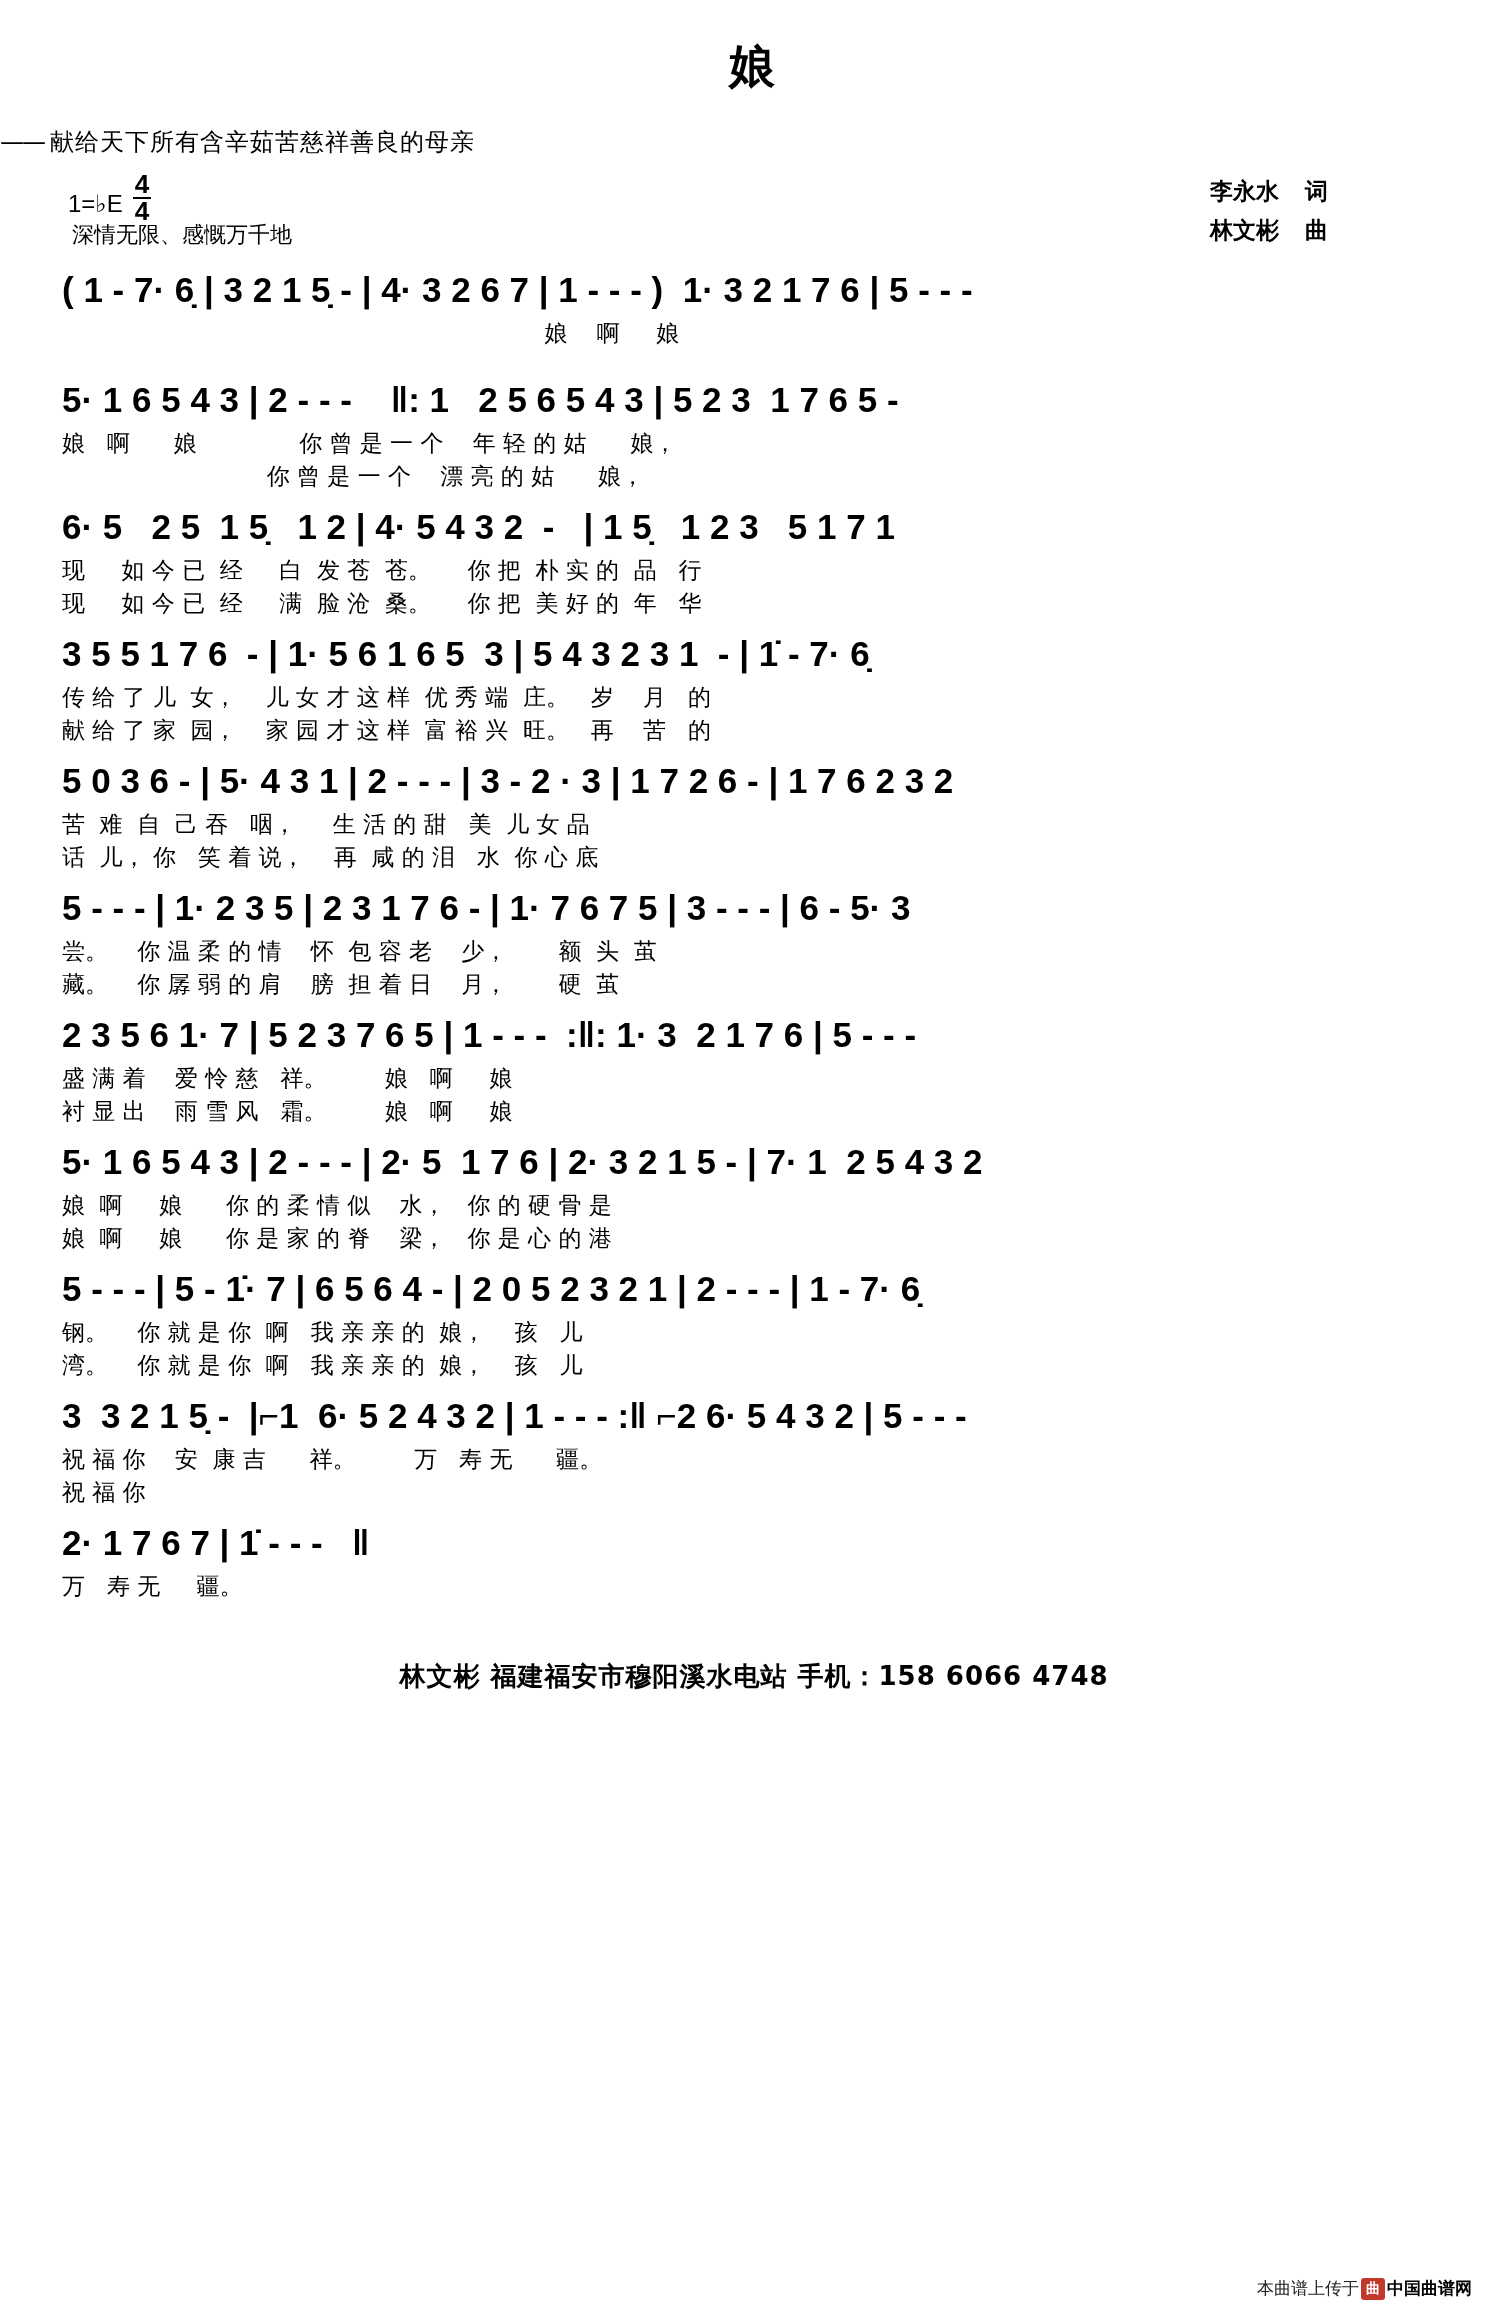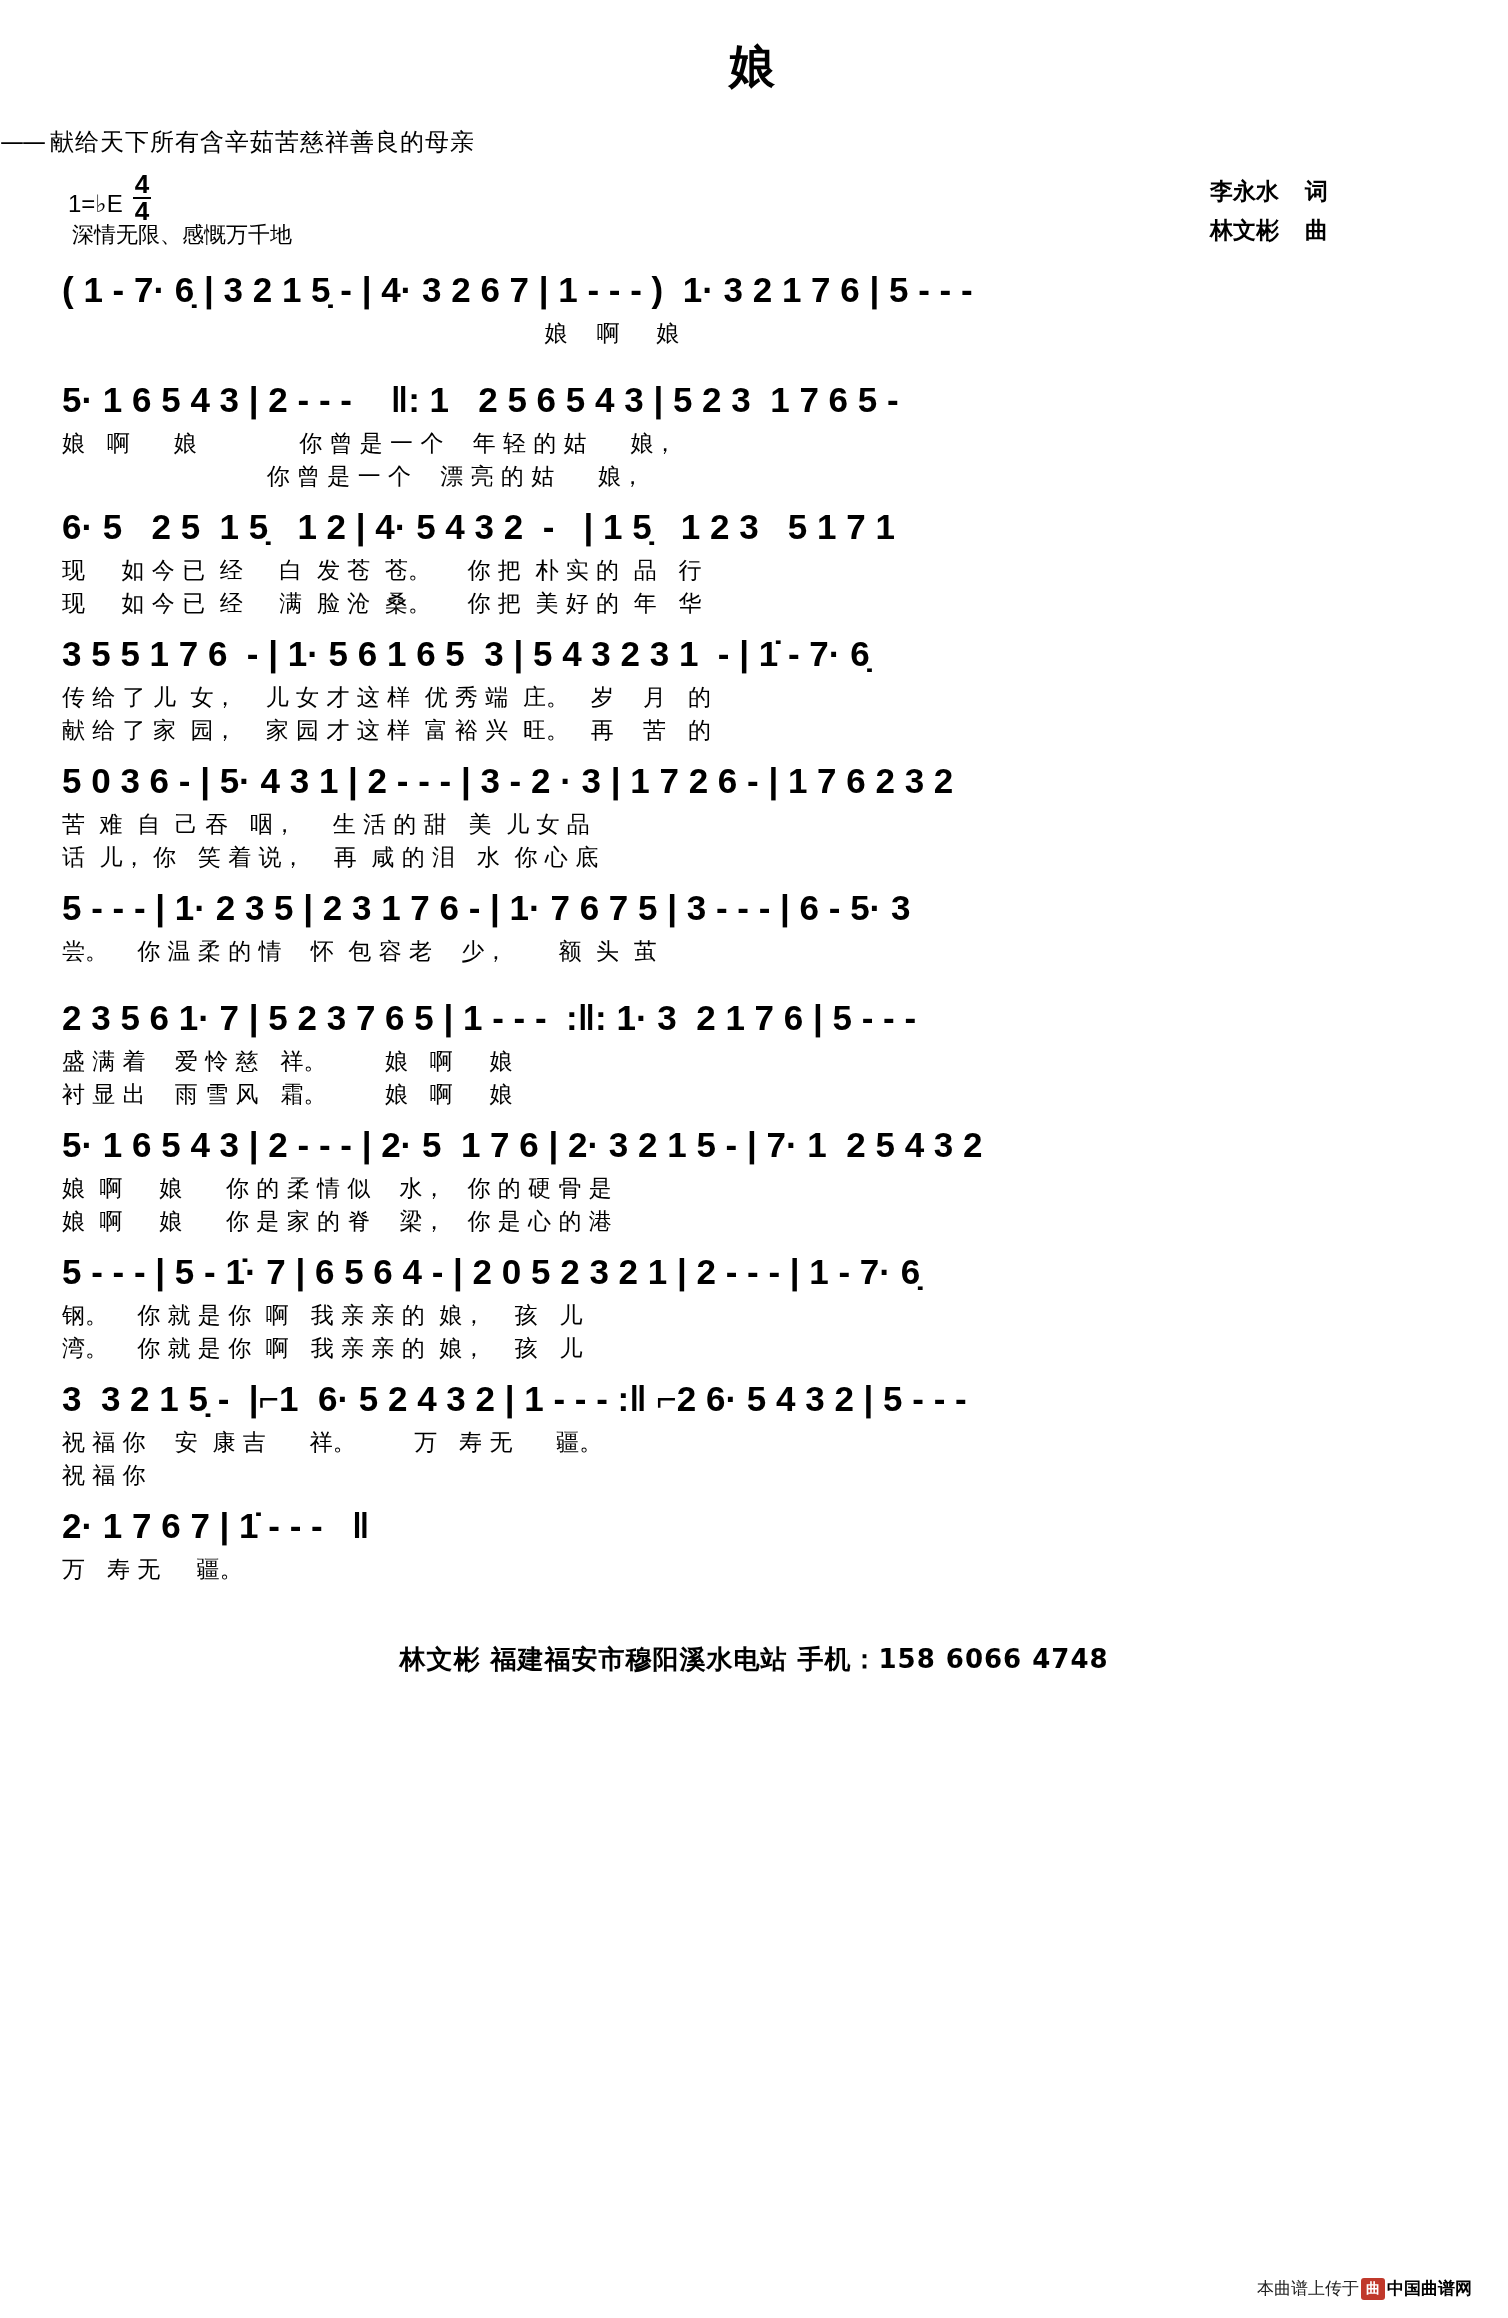--- a/index.html
+++ b/index.html
@@ -167,20 +167,21 @@
 
   <div class="system">
     <div class="notes">5 0 3 6 - | 5· 4 3 1 | 2 - - - | 3 - 2 · 3 | 1 7 2 6 - | 1 7 6 2 3 2</div>
     <div class="lyric l1">苦  难  自  己 吞   咽，     生 活 的 甜   美  儿 女 品</div>
     <div class="lyric l2">话  儿， 你   笑 着 说，    再  咸 的 泪   水  你 心 底</div>
   </div>
 
   <div class="system">
     <div class="notes">5 - - - | 1· 2 3 5 | 2 3 1 7 6 - | 1· 7 6 7 5 | 3 - - - | 6 - 5· 3</div>
     <div class="lyric l1">尝。    你 温 柔 的 情    怀  包 容 老    少，       额  头  茧</div>
+    <div class="lyric l2">藏。    你 孱 弱 的 肩    膀  担 着 日    月，       硬  茧</div>
   </div>
 
   <div class="system">
     <div class="notes">2 3 5 6 1· 7 | 5 2 3 7 6 5 | 1 - - -  :‖: 1· 3  2 1 7 6 | 5 - - -</div>
     <div class="lyric l1">盛 满 着    爱 怜 慈   祥。        娘   啊     娘</div>
     <div class="lyric l2">衬 显 出    雨 雪 风   霜。        娘   啊     娘</div>
   </div>
 
   <div class="system">
     <div class="notes">5· 1 6 5 4 3 | 2 - - - | 2· 5  1 7 6 | 2· 3 2 1 5 - | 7· 1  2 5 4 3 2</div>

